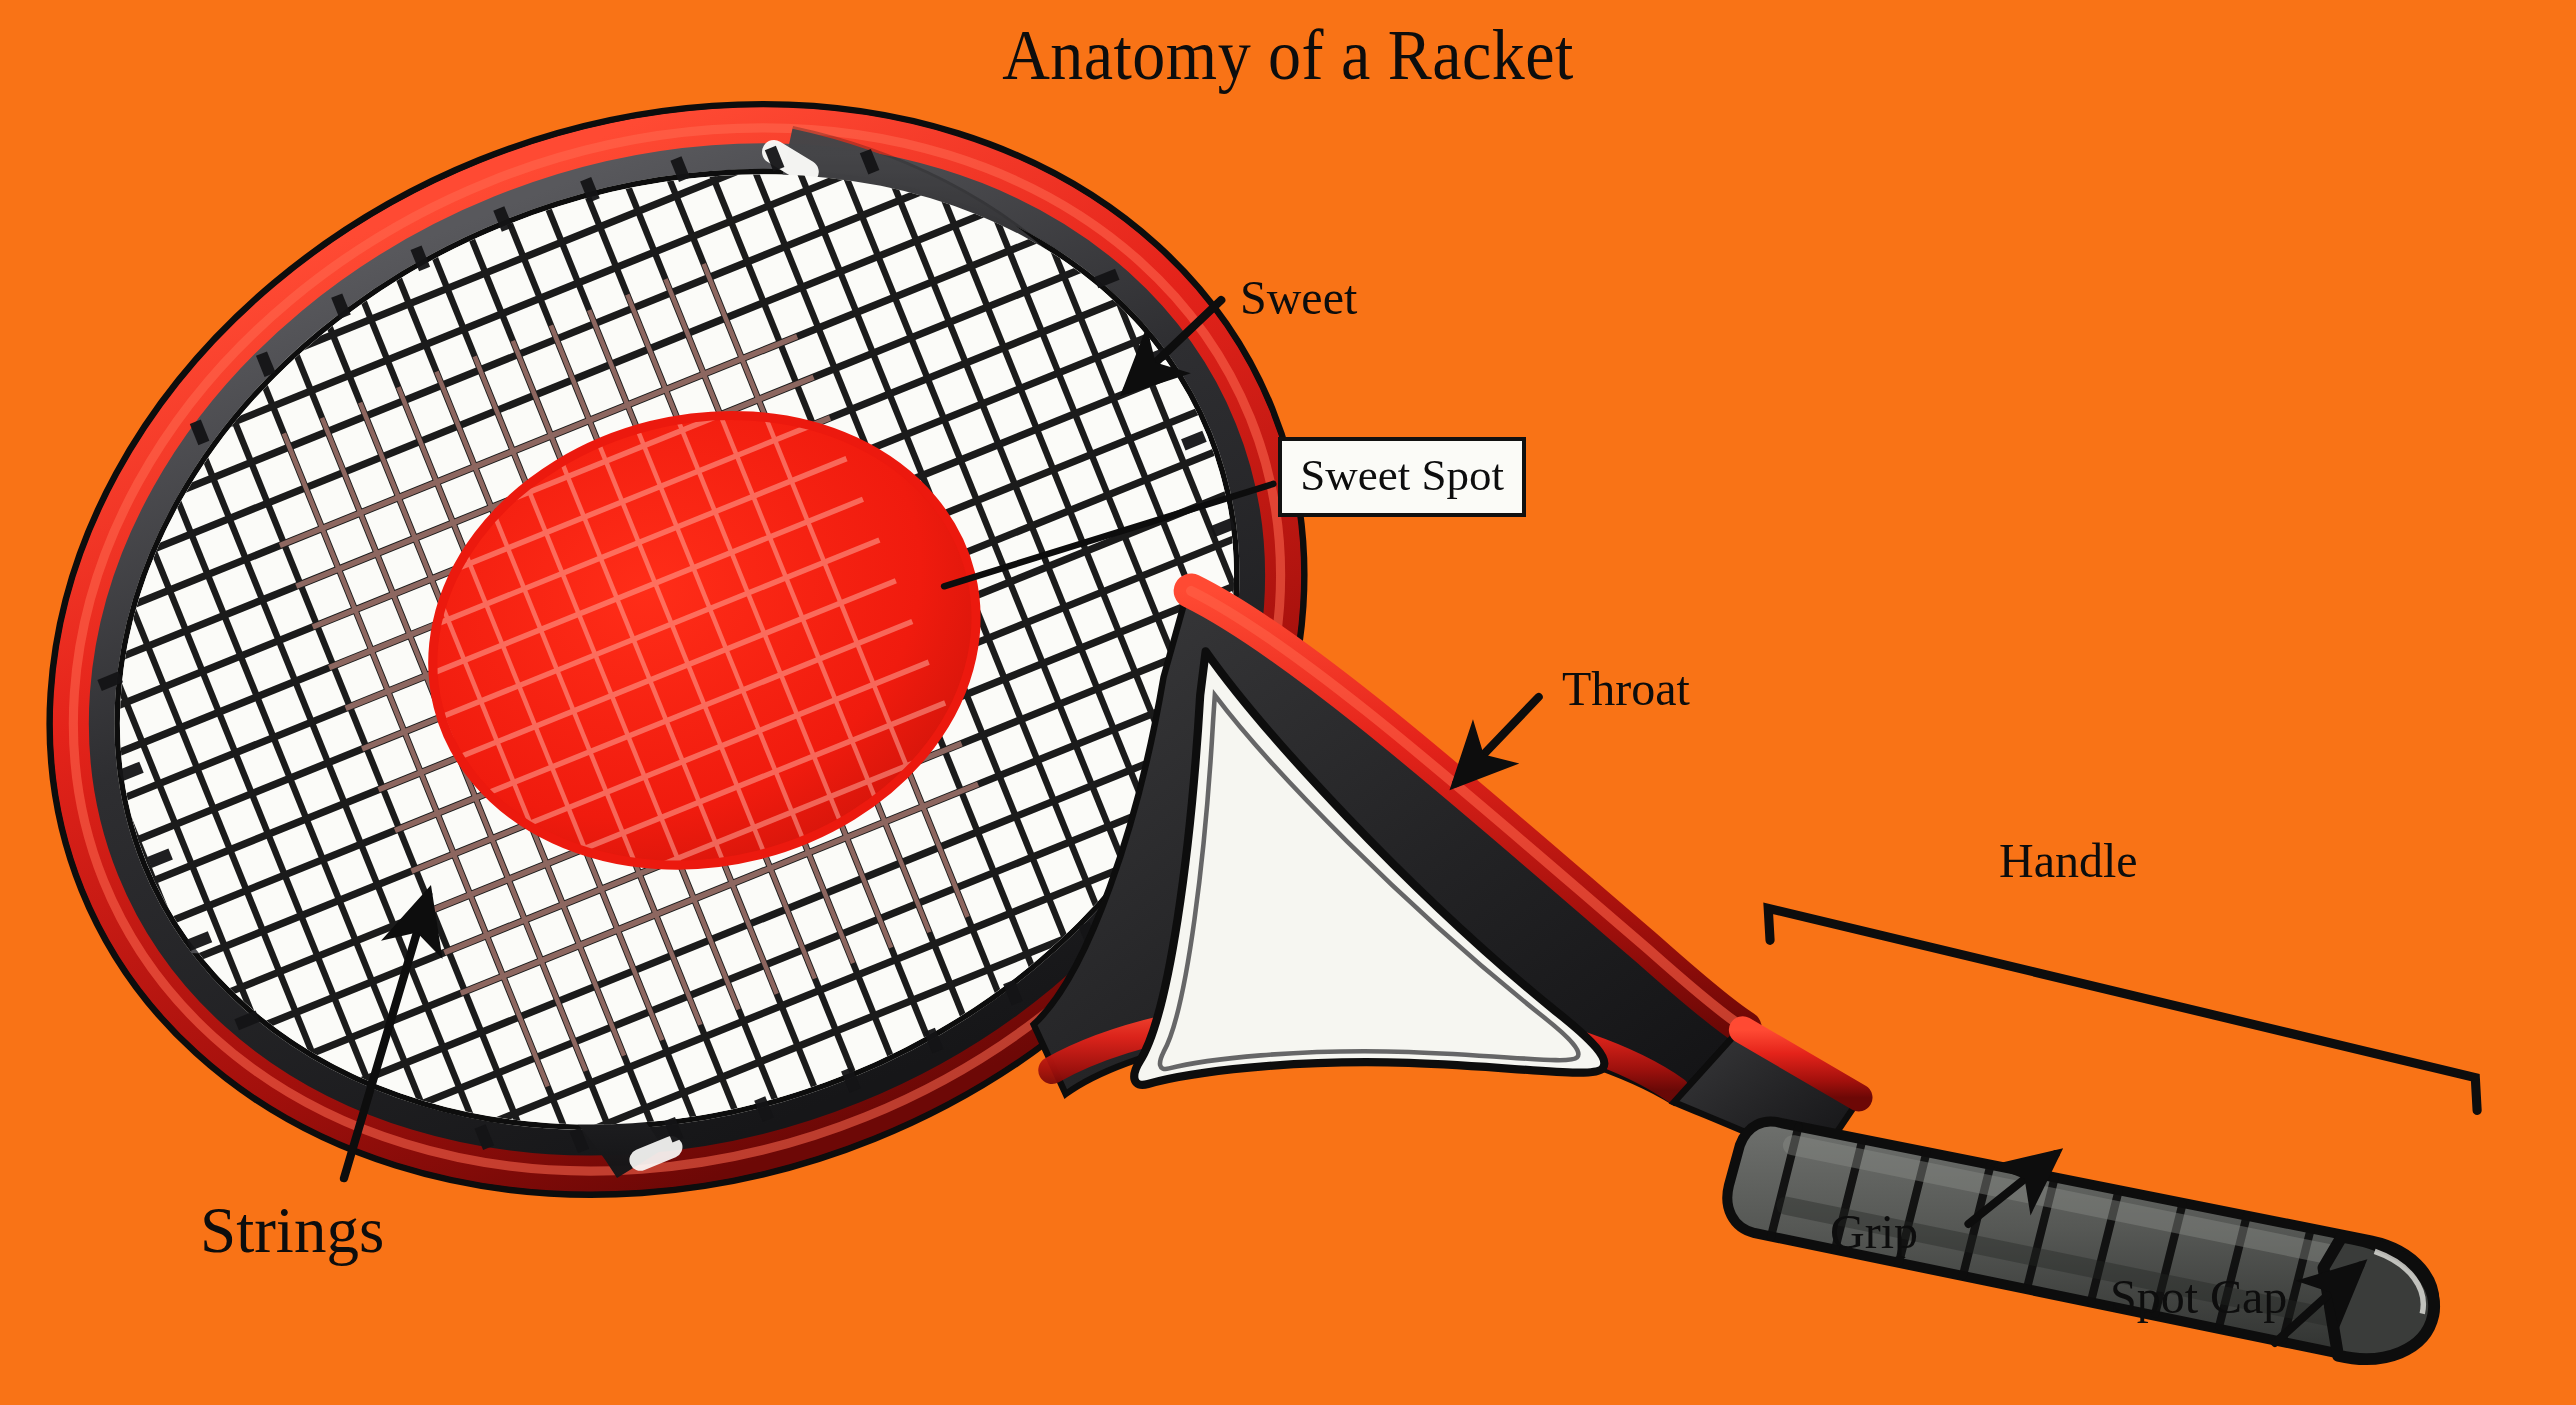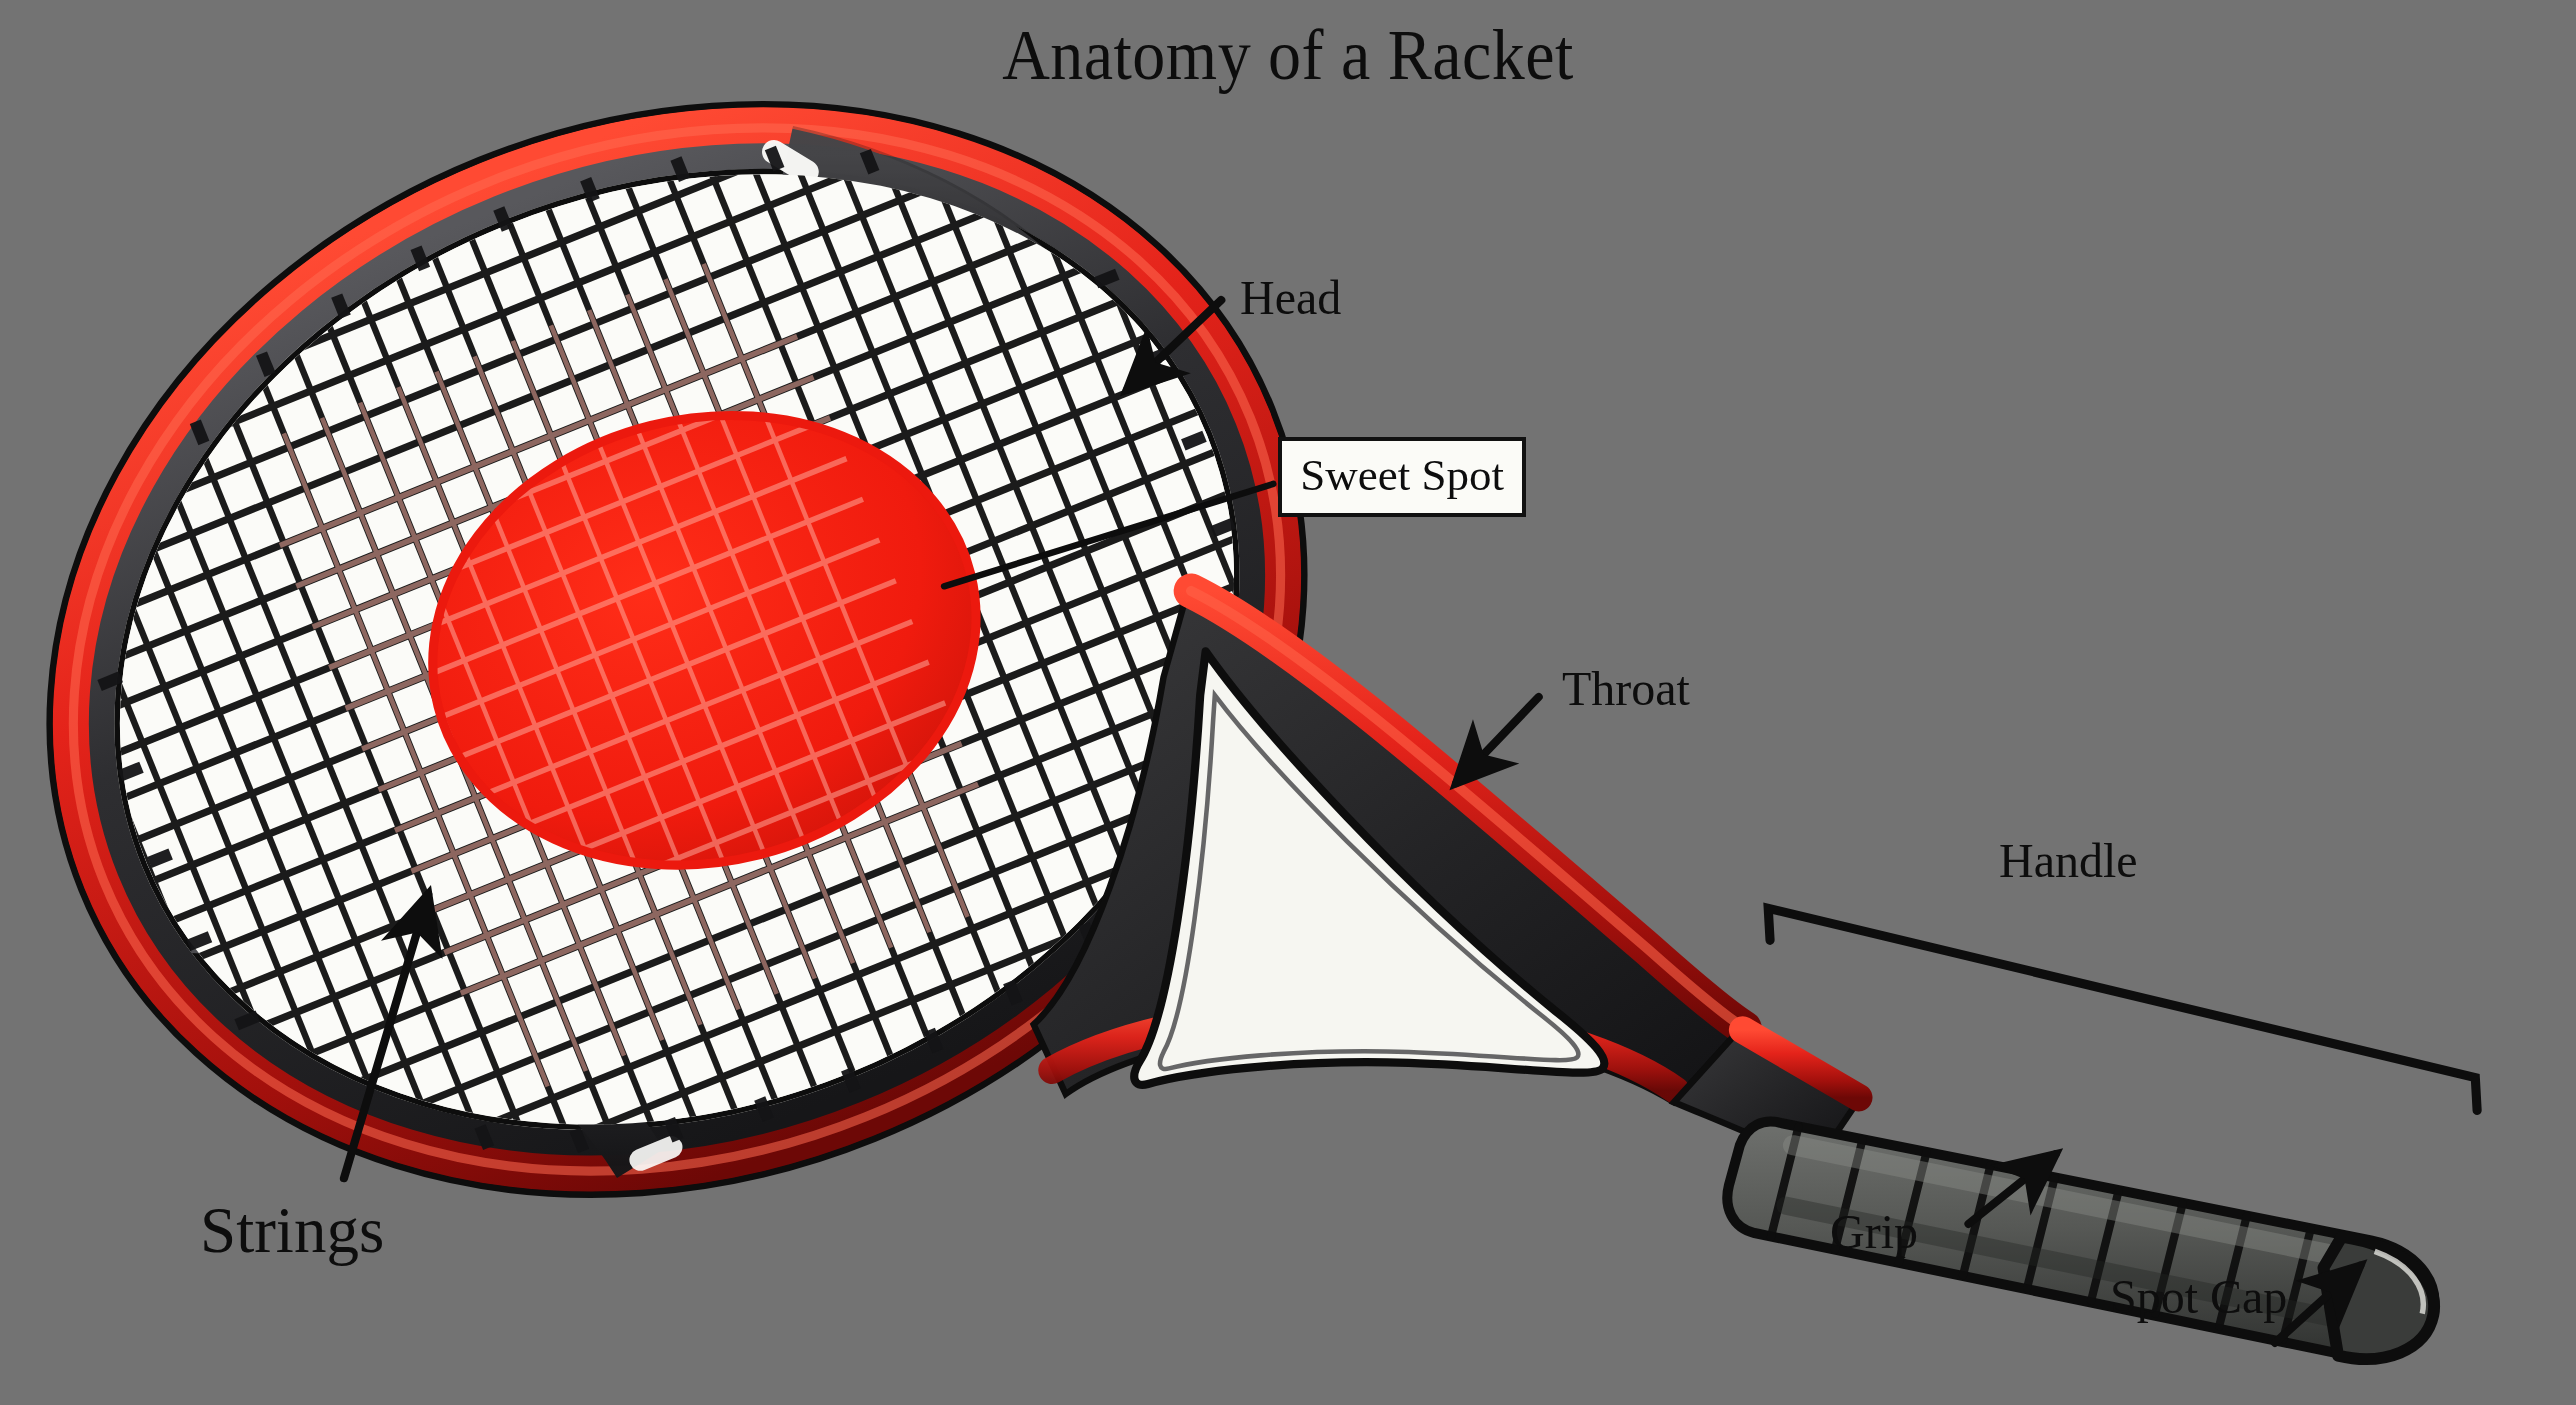--- a/index.html
+++ b/index.html
@@ -53,21 +53,21 @@
     padding: 8.2px 18.3px 12px 18.3px;
     border: 4.6px solid #111111;
     background: #fbfbf7;
     font-size: 45px;
     color: #0d0d0d;
   }
 </style>
 </head>
 <body>
 
-<div id="stage" style="background: #737373;">
+<div id="stage" style="background: #f97316;">
 
   <svg id="racket-svg" viewBox="0 0 2816 1536">
     <defs>
 
       <clipPath id="headClip">
         <ellipse cx="740" cy="710" rx="625" ry="500" transform="rotate(-22 740 710)"></ellipse>
       </clipPath>
 
       <linearGradient id="redTube" x1="0" y1="0" x2="0" y2="1">
         <stop offset="0%" stop-color="#ff4a33"></stop>
@@ -350,21 +350,21 @@
       <line x1="2152" y1="1338" x2="2247" y2="1262" marker-end="url(#arrowHead)"></line>
 
       <line x1="2487" y1="1468" x2="2580" y2="1384" marker-end="url(#arrowHead)"></line>
 
       <path d="M 1935 1028 L 1933 993 L 2706 1178 L 2708 1214" stroke-width="10" stroke-linejoin="miter"></path>
     </g>
   </svg>
 
   <div class="lbl" id="page-title">Anatomy of a Racket</div>
 
-  <div class="lbl" id="label-head">Head</div>
+  <div class="lbl" id="label-head">Sweet</div>
 
   <div id="sweet-spot-box">Sweet Spot</div>
 
   <div class="lbl" id="label-throat">Throat</div>
 
   <div class="lbl" id="label-handle">Handle</div>
 
   <div class="lbl" id="label-strings">Strings</div>
 
   <div class="lbl" id="label-grip">Grip</div>

